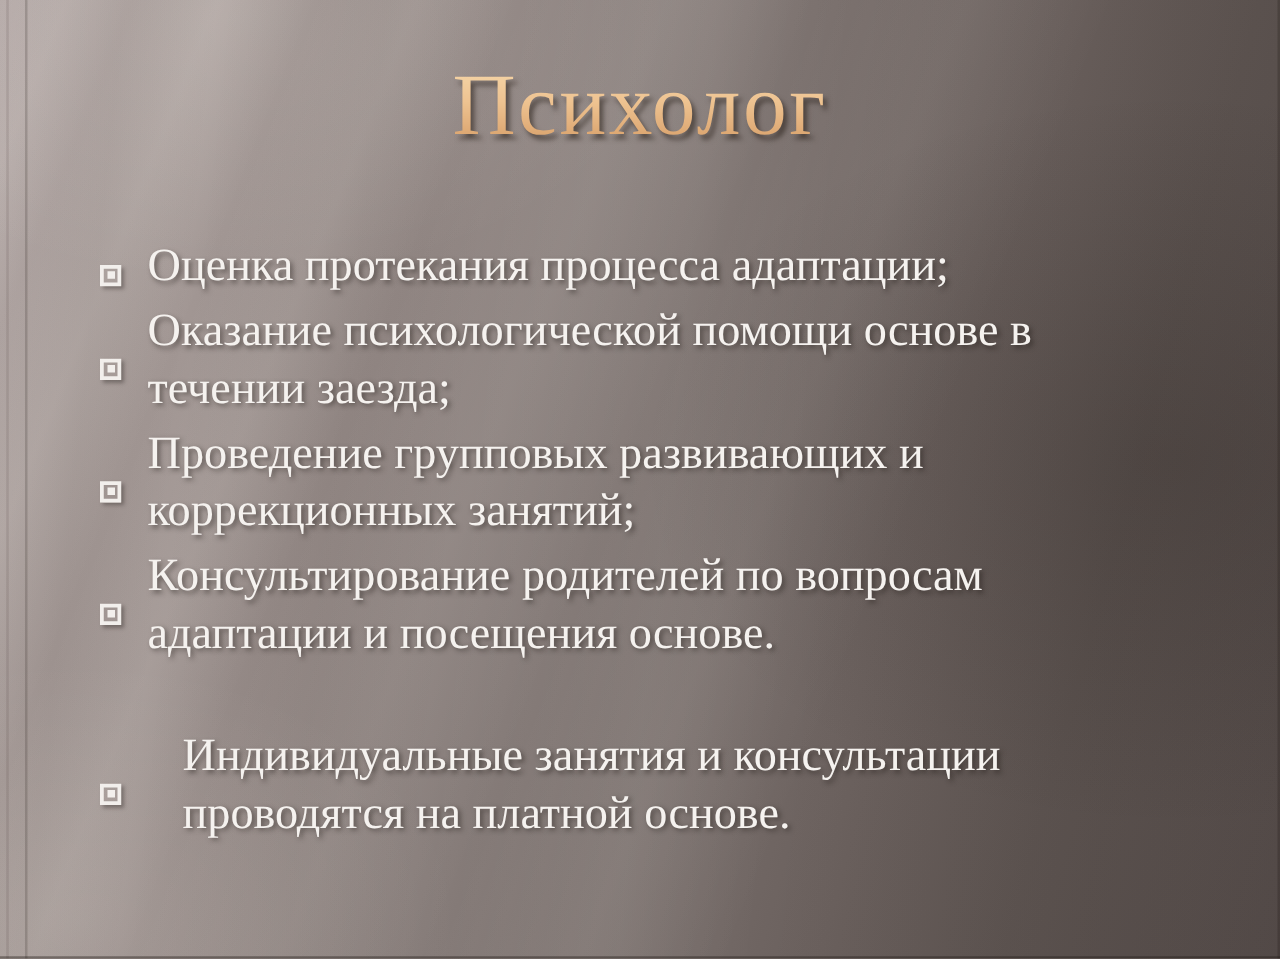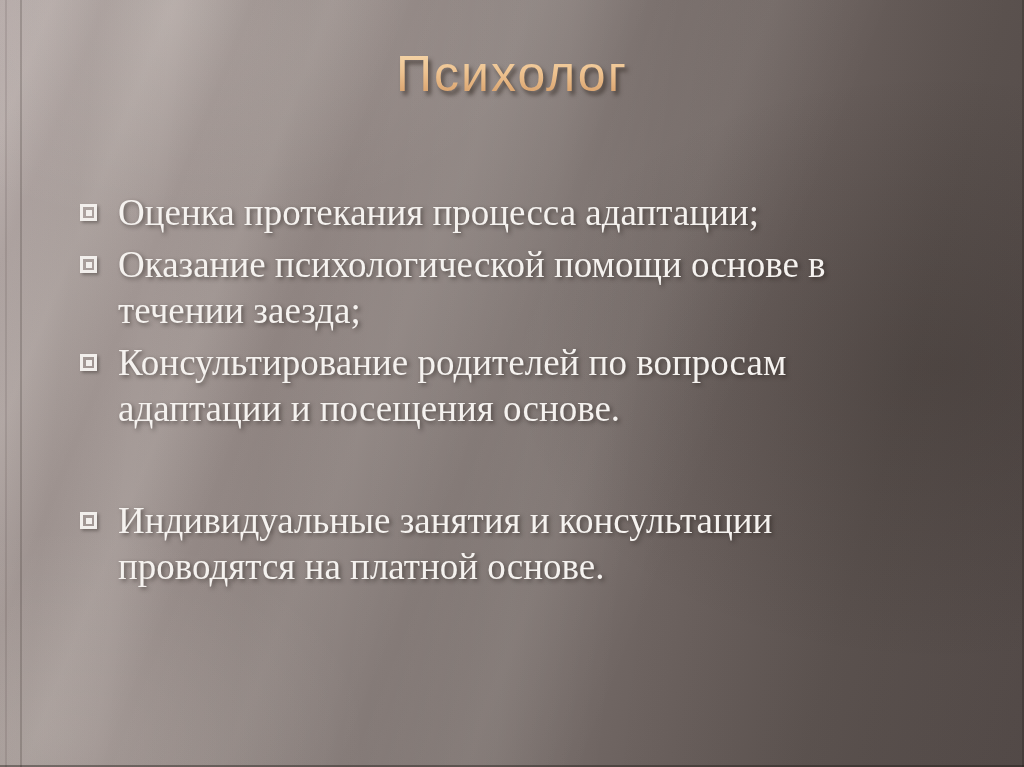--- a/index.html
+++ b/index.html
@@ -52,37 +52,37 @@
   .edge-left-a{left:5px;top:0;width:2px;height:767px;background:rgba(55,45,40,0.12);}
   .edge-left-b{left:20px;top:0;width:2px;height:767px;background:rgba(55,45,40,0.22);}
   .edge-bottom{left:0;bottom:0;width:1024px;height:2px;background:rgba(30,24,20,0.40);}
   .edge-right{right:0;top:0;width:2px;height:767px;background:rgba(30,24,20,0.25);}
 
   .title-wrap{
     position:absolute;left:0;top:48px;width:1024px;text-align:center;
   }
   .title{
     display:inline-block;
-    font-family:Liberation Sans, sans-serif;
-    font-size:50px;line-height:1.05;font-weight:400;letter-spacing:2px;
+    font-family:Liberation Serif, serif;
+    font-size:70px;line-height:1.05;font-weight:400;letter-spacing:2px;
     background:linear-gradient(180deg,#f6d9ad 0%,#eec391 45%,#dda873 80%,#d29c66 100%);
     -webkit-background-clip:text;background-clip:text;
     color:transparent;
     filter:drop-shadow(3px 4px 2px rgba(32,23,17,0.55));
   }
 
   ul.bullets{
     position:absolute;left:80px;top:190px;width:860px;
     margin:0;padding:0;list-style:none;
   }
   li.bullet-item{
-    display:flex;align-items:flex-start;
+    display:flex;align-items:center;
     margin:0 0 6px 0;
   }
-  li.gap-above{margin-top:66px;}
+  li.gap-above{margin-top:52px;gap:28px;}
   .bullet-square{
     flex:0 0 auto;
     width:11px;height:11px;
     border:3px solid #f2efec;
     margin:14px 21px 0 0;
     display:flex;align-items:center;justify-content:center;
     box-shadow:2px 2px 3px rgba(30,24,20,0.35);
   }
   .bullet-square .inner{
     width:6px;height:6px;background:#f2efec;
@@ -122,20 +122,27 @@
       <span class="bullet-square">
           <span class="inner"></span>
         </span>
       <span class="bullet-text">Оказание психологической помощи основе в
 течении заезда;</span>
     </li>
     <li class="bullet-item">
       <span class="bullet-square">
           <span class="inner"></span>
         </span>
+      <span class="bullet-text">Проведение групповых развивающих и
+коррекционных занятий;</span>
+    </li>
+    <li class="bullet-item">
+      <span class="bullet-square">
+          <span class="inner"></span>
+        </span>
       <span class="bullet-text">Консультирование родителей по вопросам
 адаптации и посещения основе.</span>
     </li>
     <li class="bullet-item gap-above">
       <span class="bullet-square">
           <span class="inner"></span>
         </span>
       <span class="bullet-text">Индивидуальные занятия и консультации
 проводятся на платной основе.</span>
     </li>

